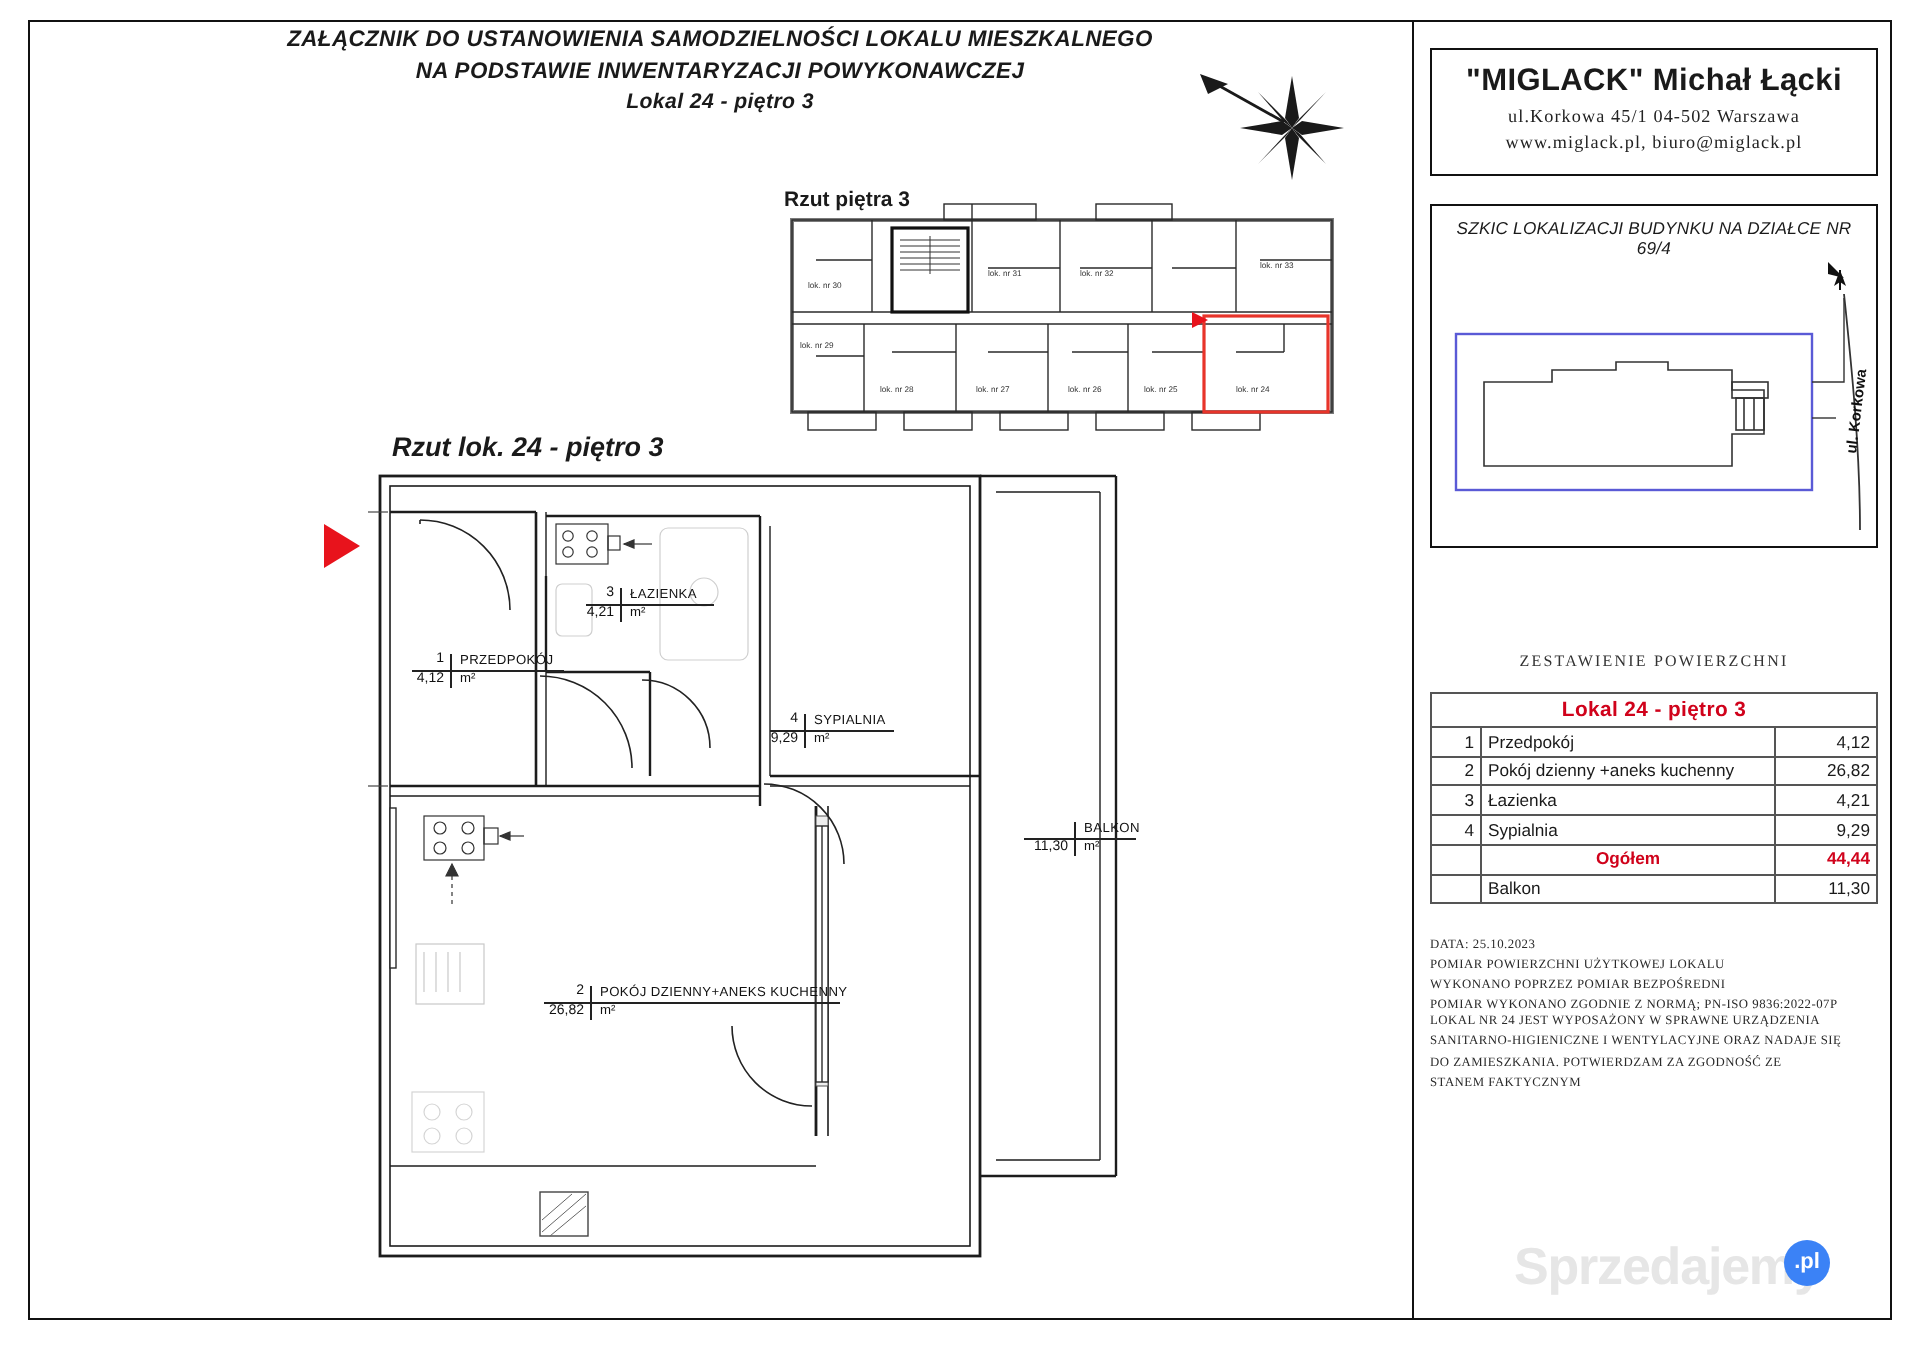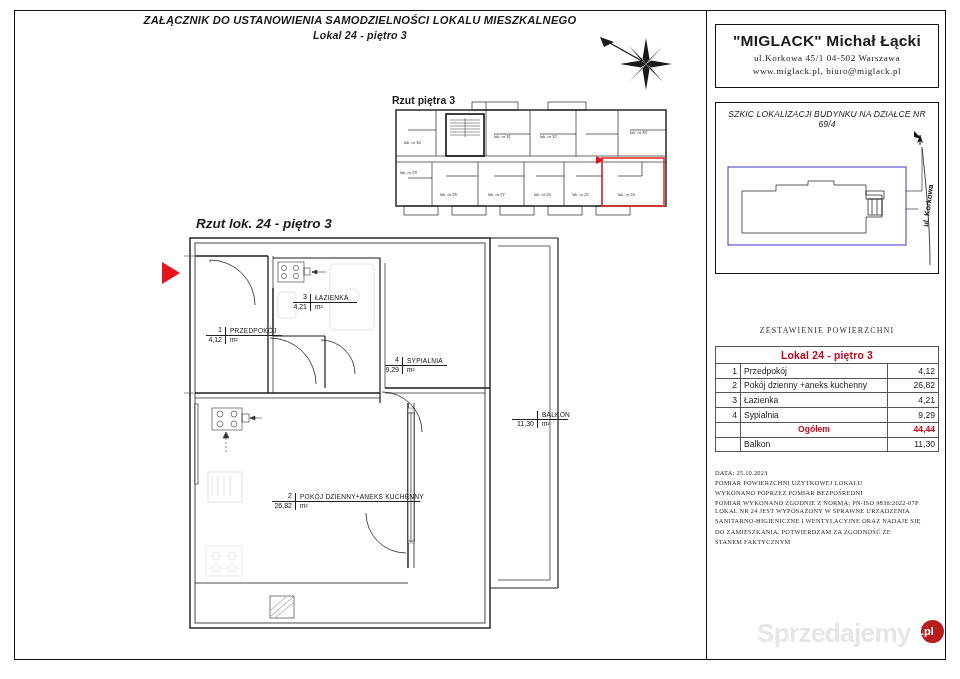--- a/index.html
+++ b/index.html
@@ -64,31 +64,32 @@
   .rlabel .rl-bot{display:flex;align-items:flex-start;}
   .rlabel .num{text-align:right;padding-right:3px;}
   .rlabel .nm{padding-left:4px;border-left:.8px solid #222;font-size:6.6px;letter-spacing:.2px;}
   .rlabel .ar{text-align:right;padding-right:3px;font-size:7px;}
   .rlabel .u{padding-left:4px;border-left:.8px solid #222;font-size:6.6px;}
   .rlabel .rule{border-top:.8px solid #222;}
 
   .wm{position:absolute;left:757px;top:618px;width:192px;height:40px;}
   .wm .wtext{font-size:26px;font-weight:bold;color:#e6e6e6;letter-spacing:-.6px;
       text-shadow:0 1px 0 #fff;font-family:"Liberation Sans",sans-serif;}
-  .wm .pl{position:absolute;right:5px;top:2px;width:23px;height:23px;border-radius:50%;
-      background:#b91c1c;color:#fff;font-size:11px;font-weight:bold;line-height:23px;}
+  .wm .pl{position:absolute;right:34px;top:2px;width:23px;height:23px;border-radius:50%;
+      background:#3b82f6;color:#fff;font-size:11px;font-weight:bold;text-align:center;line-height:23px;}
 </style>
 </head>
 <body>
 
 <div id="sheet">
   <div class="frame"></div>
 
   <div class="title-block">
     <div class="t1">ZAŁĄCZNIK DO USTANOWIENIA SAMODZIELNOŚCI LOKALU MIESZKALNEGO</div>
+    <div class="t2">NA PODSTAWIE INWENTARYZACJI POWYKONAWCZEJ</div>
     <div class="t4">Lokal 24 - piętro 3</div>
   </div>
 
   <svg class="compass" viewBox="0 0 96 76">
     <g fill="#1a1a1a">
       <polygon points="48,14 51.5,35 48,40 44.5,35"></polygon>
       <polygon points="48,66 51.5,45 48,40 44.5,45"></polygon>
       <polygon points="22,40 43,43.5 48,40 43,36.5"></polygon>
       <polygon points="74,40 53,43.5 48,40 53,36.5"></polygon>
       <polygon points="31,22 45,36 48,40 44,37"></polygon>

